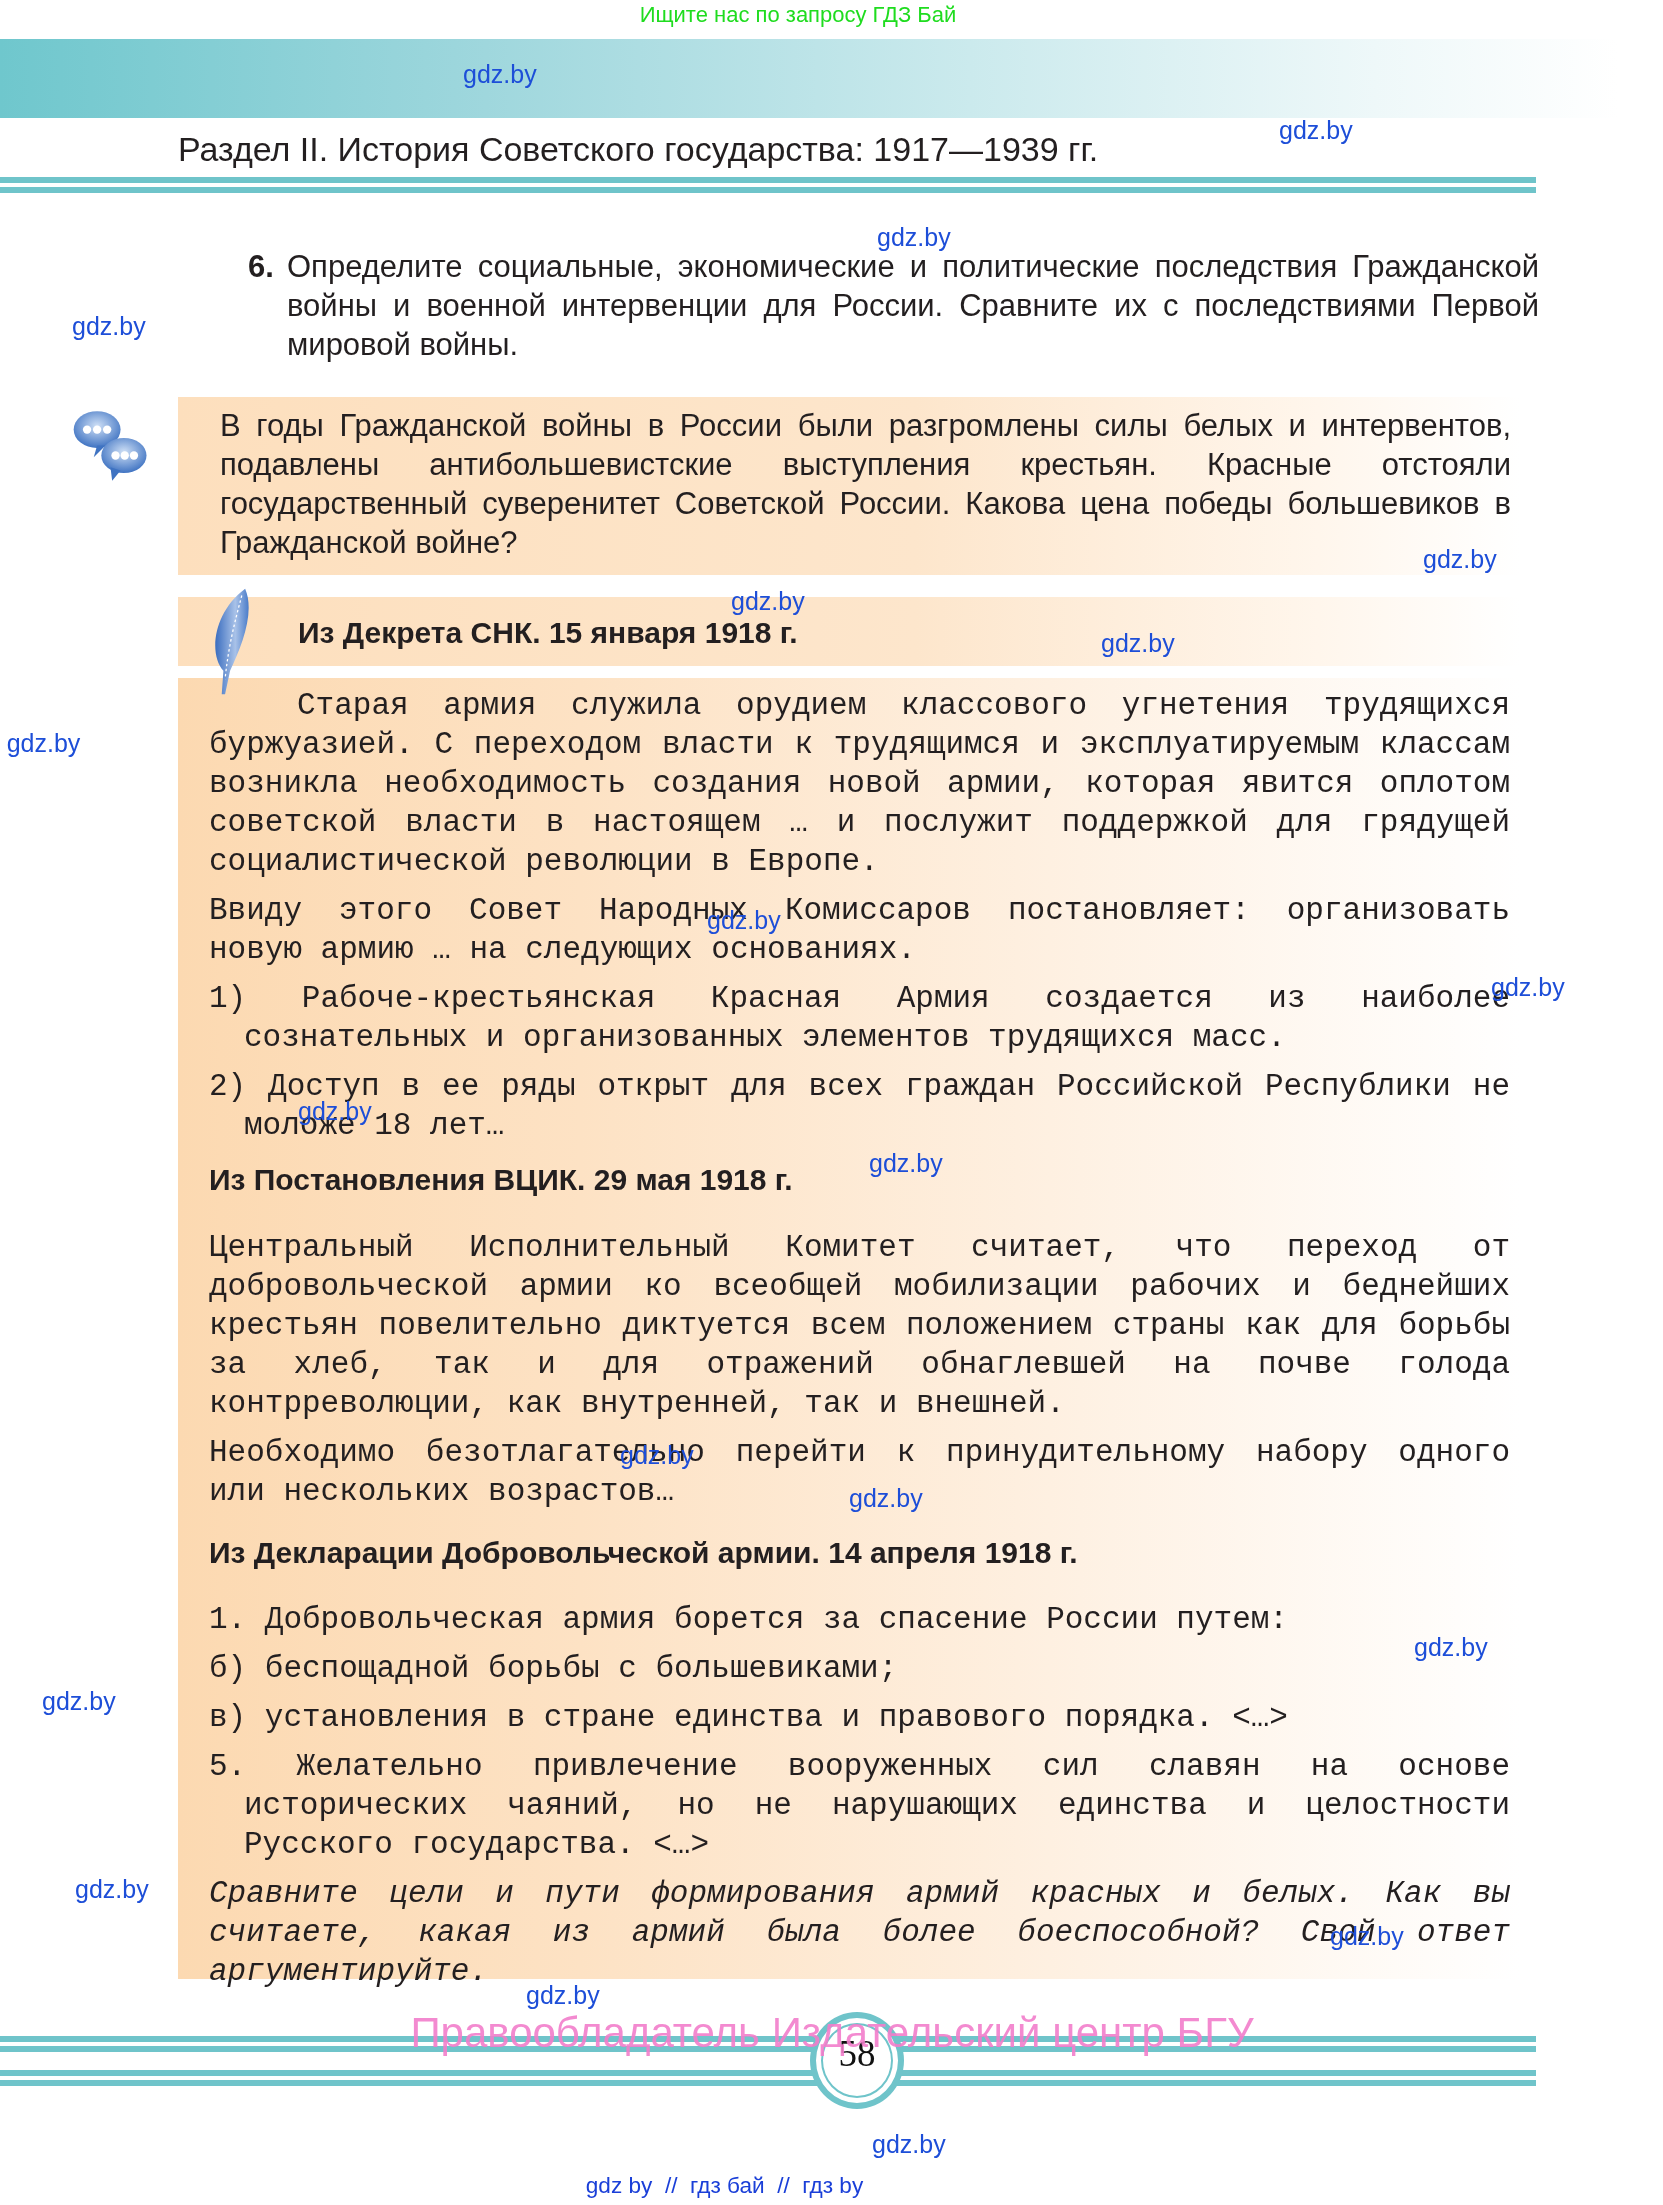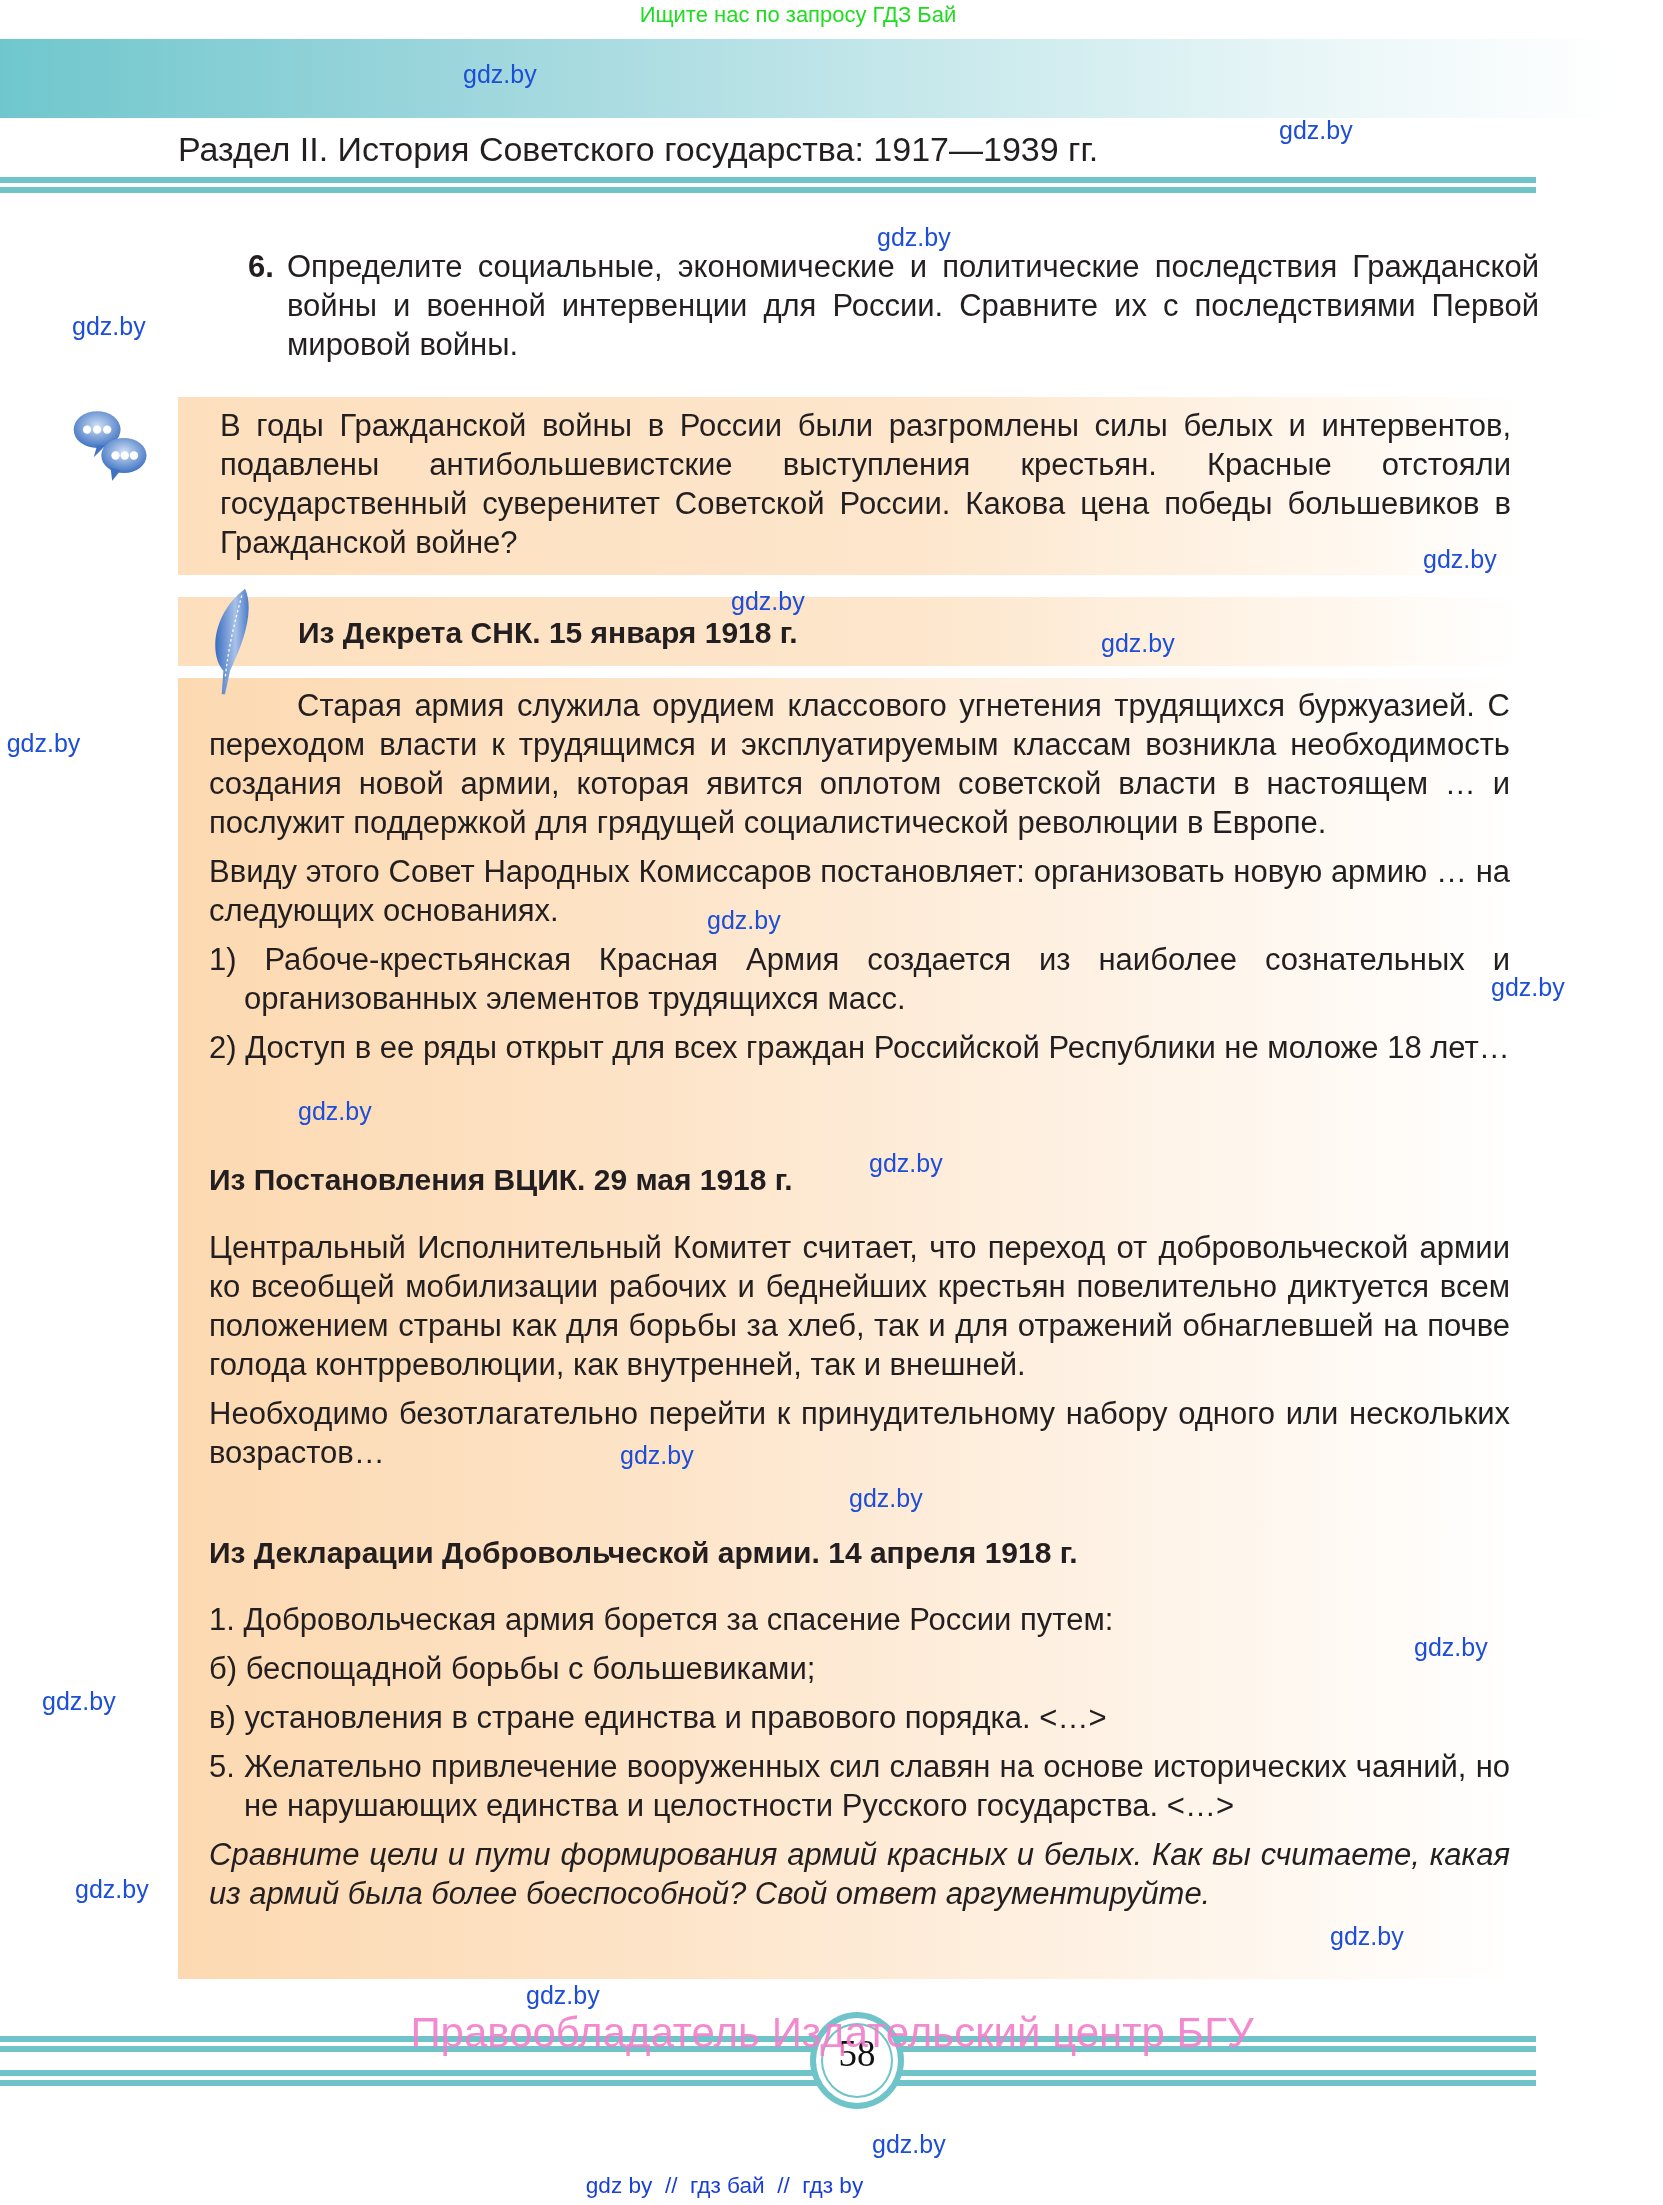--- a/index.html
+++ b/index.html
@@ -19,21 +19,21 @@
      background:linear-gradient(to right, #fddfbd 0%, #fde6cc 55%, #fff6ec 85%, #ffffff 100%); }
   .disc-text { left:220px; top:406px; width:1291px; font-size:31px; line-height:39px; text-align:justify; }
   .chat-icon { left:72px; top:407px; width:77px; height:77px; }
   .feather { left:205px; top:587px; width:46px; height:109px; }
   .doc-head-bar { left:178px; top:597px; width:1342px; height:69px;
      background:linear-gradient(to right, #fddfbd 0%, #fde6cc 55%, #fff6ec 85%, #ffffff 100%); }
   .doc-head { left:298px; top:616px; font-size:30px; font-weight:bold; white-space:nowrap; }
   .main-box { left:178px; top:678px; width:1342px; height:1301px;
      background:linear-gradient(to right, #fcd9b1 0%, #fde2c4 30%, #fef0e1 65%, #ffffff 100%); }
   .body { left:209px; width:1301px; font-size:31px; line-height:39px; text-align:justify; }
-  .body p { margin:0 0 10px 0; }
+  .body p { margin:0 0 10px 0;font-family:Liberation Mono, monospace; }
   .indent { text-indent:88px; }
   .hang { padding-left:35px; text-indent:-35px; }
   .bold-head { font-weight:bold; font-size:30px; white-space:nowrap; }
   .italic { font-style:italic; }
   .watermark-pink { left:0; width:1664px; top:2009px; text-align:center; font-size:42px; color:#f27ecb; opacity:0.9; white-space:nowrap; }
   .page-circle { left:810px; top:2012px; width:94px; height:97px; border-radius:50%;
      border:6.7px solid #6fc4ca; box-sizing:border-box; background:#fff; }
   .page-circle-inner { position:absolute; left:5px; top:5px; right:5px; bottom:5px; border-radius:50%; border:2.5px solid #6fc4ca; }
   .page-num { left:810px; top:2032px; width:94px; text-align:center; font-family:"Liberation Serif", serif; font-size:37px; color:#111; }
   .bottom-links { left:0; top:2173px; width:1449px; text-align:center; color:#1a3fd8; font-size:22.6px; white-space:pre; }

